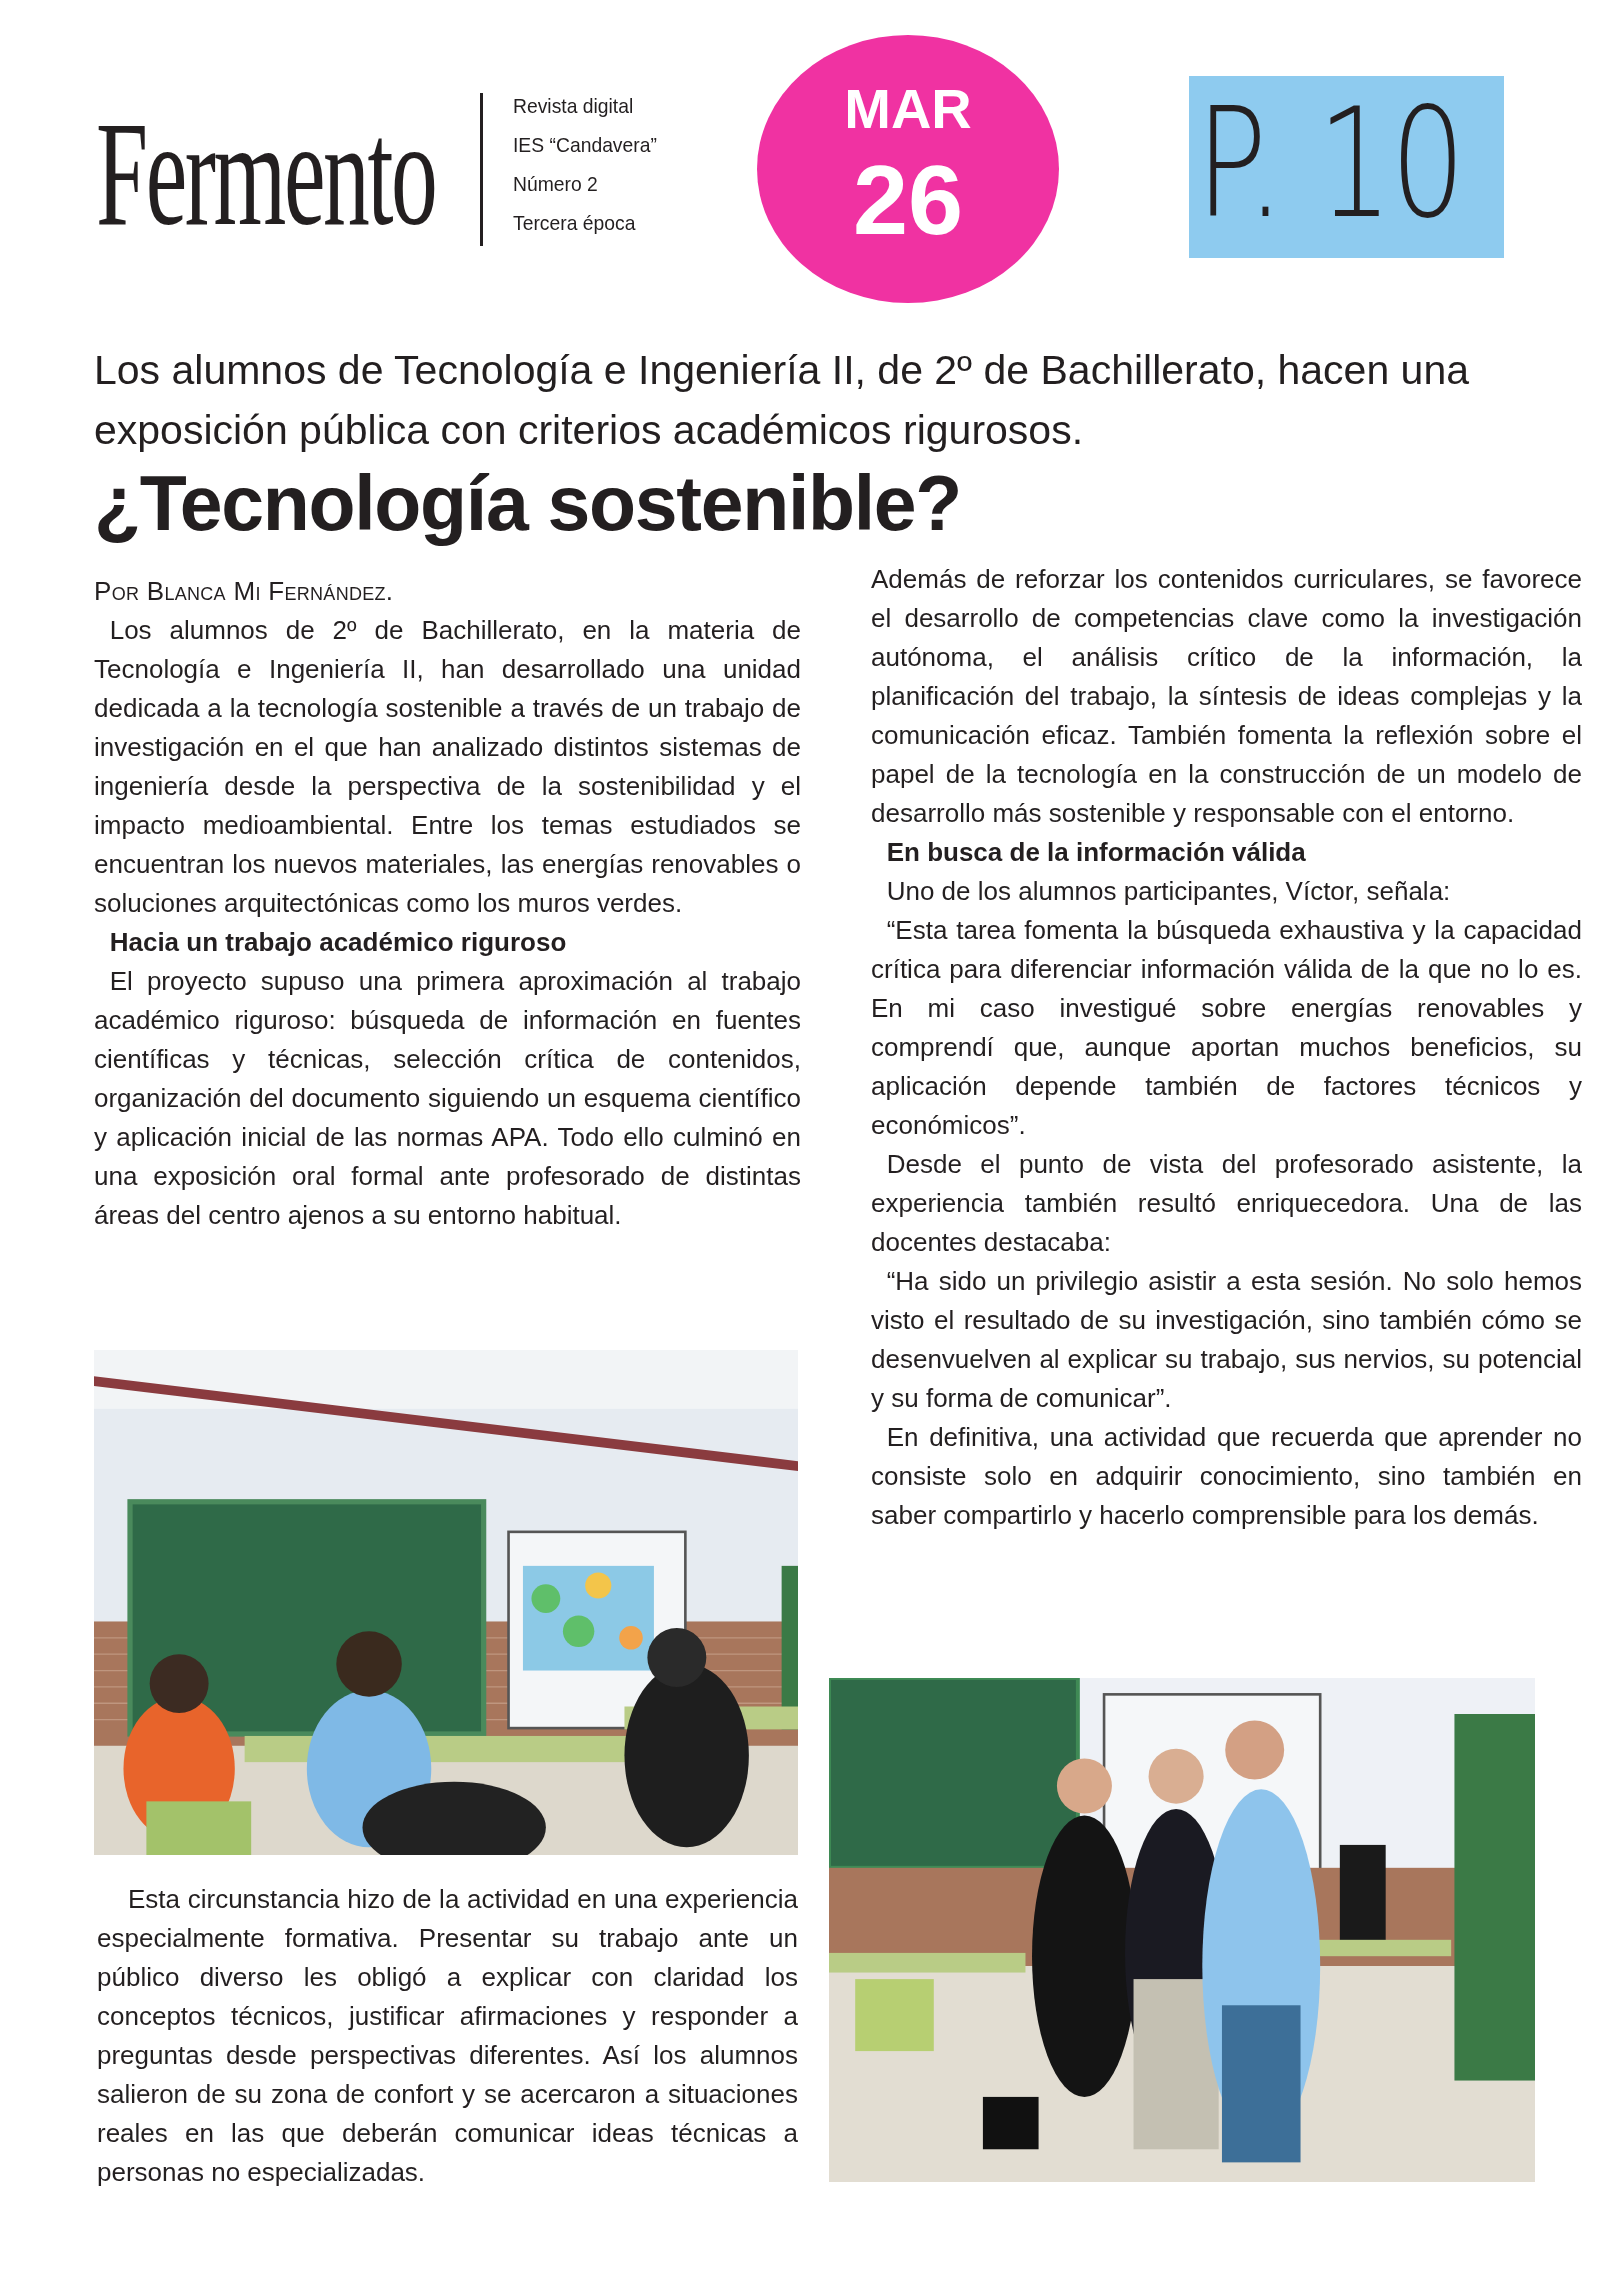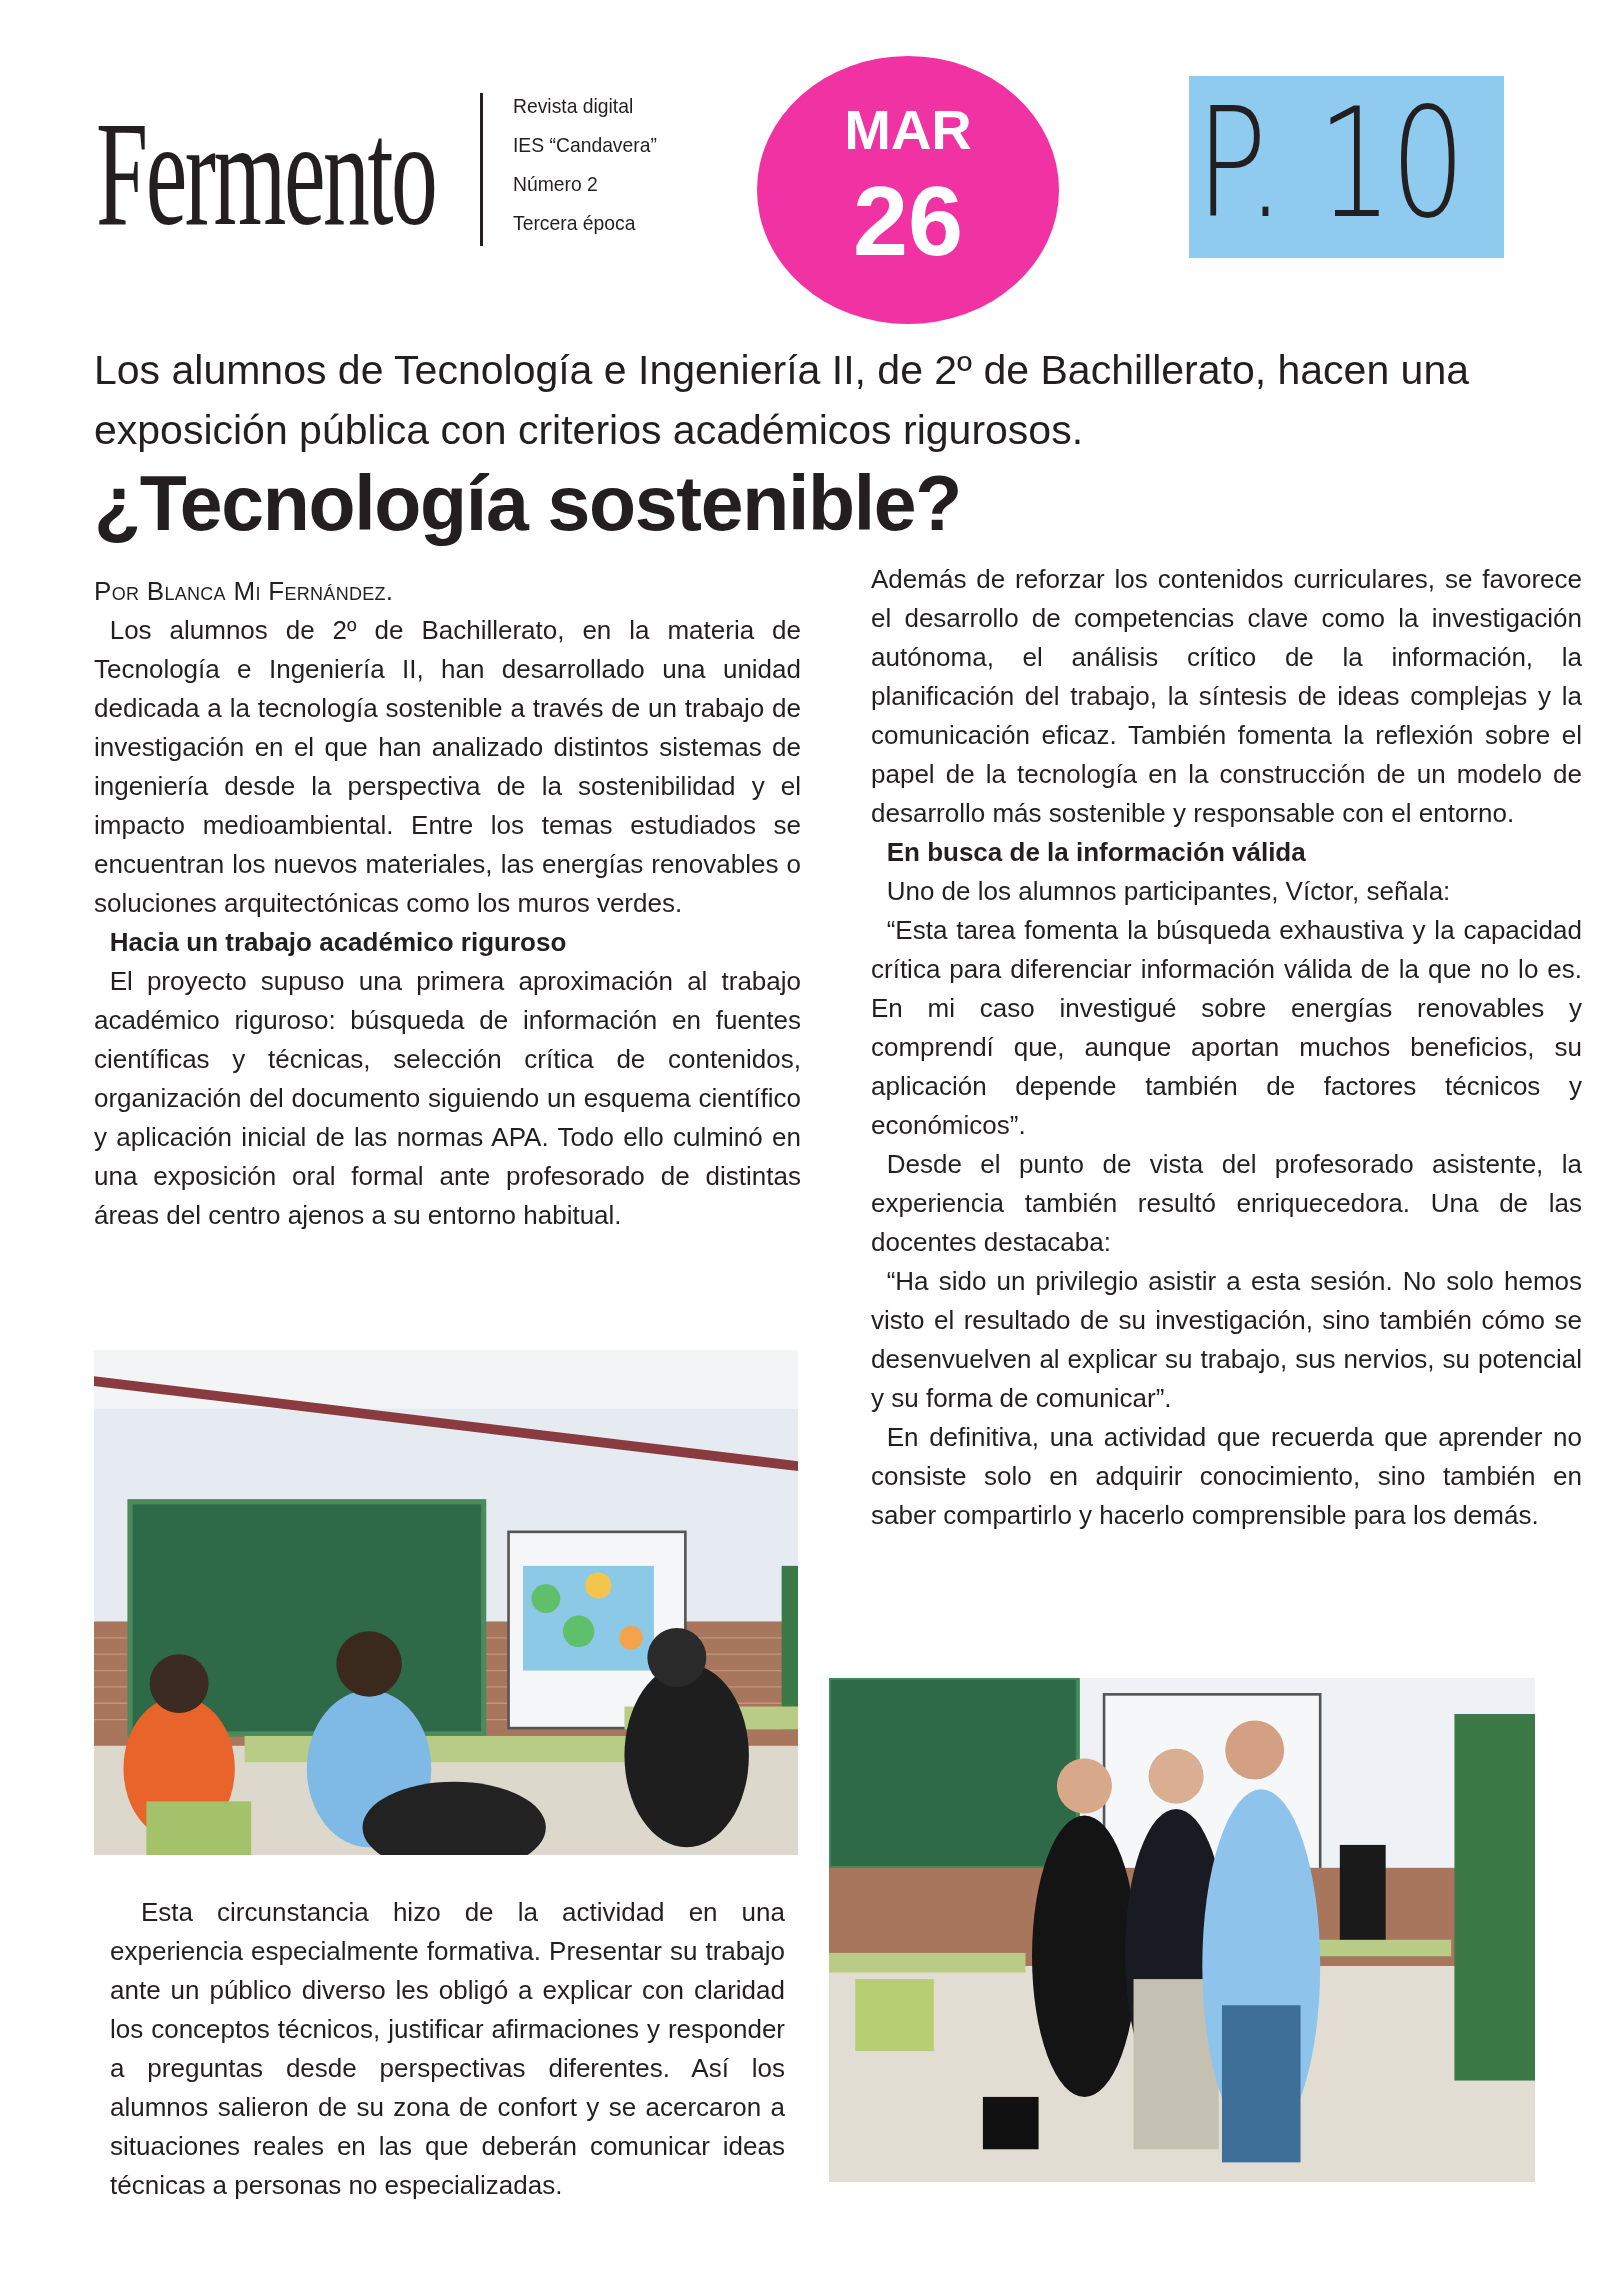--- a/index.html
+++ b/index.html
@@ -5,21 +5,21 @@
   html, body { margin: 0; padding: 0; background: #ffffff; }
   body { width: 1623px; height: 2295px; position: relative; overflow: hidden; color: #231f20; font-family: "Liberation Sans", "DejaVu Sans", sans-serif; }
 
   
   .logo { position: absolute; left: 96px; top: 98px; width: 353px; height: 144px; }
   .logo-text { font-family: "Liberation Serif", "DejaVu Serif", serif; font-size: 151px; line-height: 1; letter-spacing: -3.9px; color: #231f20; display: block; transform: scaleX(0.62); transform-origin: left top; white-space: nowrap; }
   .header-divider { position: absolute; left: 480px; top: 93px; width: 2.6px; height: 153px; background: #231f20; }
   .pub-info { position: absolute; left: 513px; top: 86px; font-family: "Liberation Sans", sans-serif; font-size: 21px; line-height: 39px; color: #231f20; }
   .pub-info div { white-space: nowrap; transform: scaleX(0.92); transform-origin: left center; }
 
-  .date-badge { position: absolute; left: 757px; top: 56px; width: 302px; height: 268px; border-radius: 50%; background: #f032a2; color: #ffffff; text-align: center; }
+  .date-badge { position: absolute; left: 757px; top: 35px; width: 302px; height: 268px; border-radius: 50%; background: #f032a2; color: #ffffff; text-align: center; }
   .date-month { position: absolute; left: 0; right: 0; top: 46px; font-family: "Liberation Sans", sans-serif; font-weight: bold; font-size: 56px; line-height: 1; }
   .date-day { position: absolute; left: 0; right: 0; top: 115px; font-family: "Liberation Sans", sans-serif; font-weight: bold; font-size: 99px; line-height: 1; }
 
   .page-box { position: absolute; left: 1189px; top: 76px; width: 315px; height: 182px; background: #8ecbef; }
   .page-label { position: absolute; left: 6.5px; top: 13px; font-family: "DejaVu Sans", sans-serif; font-weight: 200; font-size: 151px; line-height: 1; color: #231f20; white-space: nowrap; transform: scaleX(0.78); transform-origin: left top; letter-spacing: -2.6px; }
 
   
   .subtitle { position: absolute; left: 94px; top: 340px; width: 1453px; font-family: "Liberation Sans", sans-serif; font-size: 41px; line-height: 60px; color: #231f20; }
   .headline { position: absolute; left: 94px; top: 465px; font-family: "Liberation Sans", sans-serif; font-weight: bold; font-size: 77px; line-height: 1; letter-spacing: -1.3px; color: #231f20; white-space: nowrap; }
 
@@ -30,21 +30,21 @@
   .col p { margin: 0; text-indent: 15.7px; }
   .col p.noindent { text-indent: 0; }
   .byline { font-variant: small-caps; text-indent: 0 !important; letter-spacing: 0.3px; }
   .section-heading { font-weight: bold; margin: 39px 0 0 0; text-indent: 0; }
 
   
   .photo { position: absolute; overflow: hidden; }
   .photo-left { left: 94px; top: 1350px; width: 704px; height: 505px; }
   .photo-right { left: 829px; top: 1678px; width: 706px; height: 504px; }
   .col-left-bottom { position: absolute; left: 94px; width: 707px; top: 1877px; font-family: "Liberation Sans", sans-serif; font-size: 26px; line-height: 39px; color: #231f20; text-align: justify; }
-  .col-left-bottom p { margin: 16px; text-indent: 31px; }
+  .col-left-bottom p { margin: 3px; text-indent: 31px; }
 </style>
 </head>
 <body>
 
 <div class="logo">
   <span class="logo-text">Fermento</span>
 </div>
 <div class="header-divider"></div>
 <div class="pub-info">
   <div>Revista digital</div>

